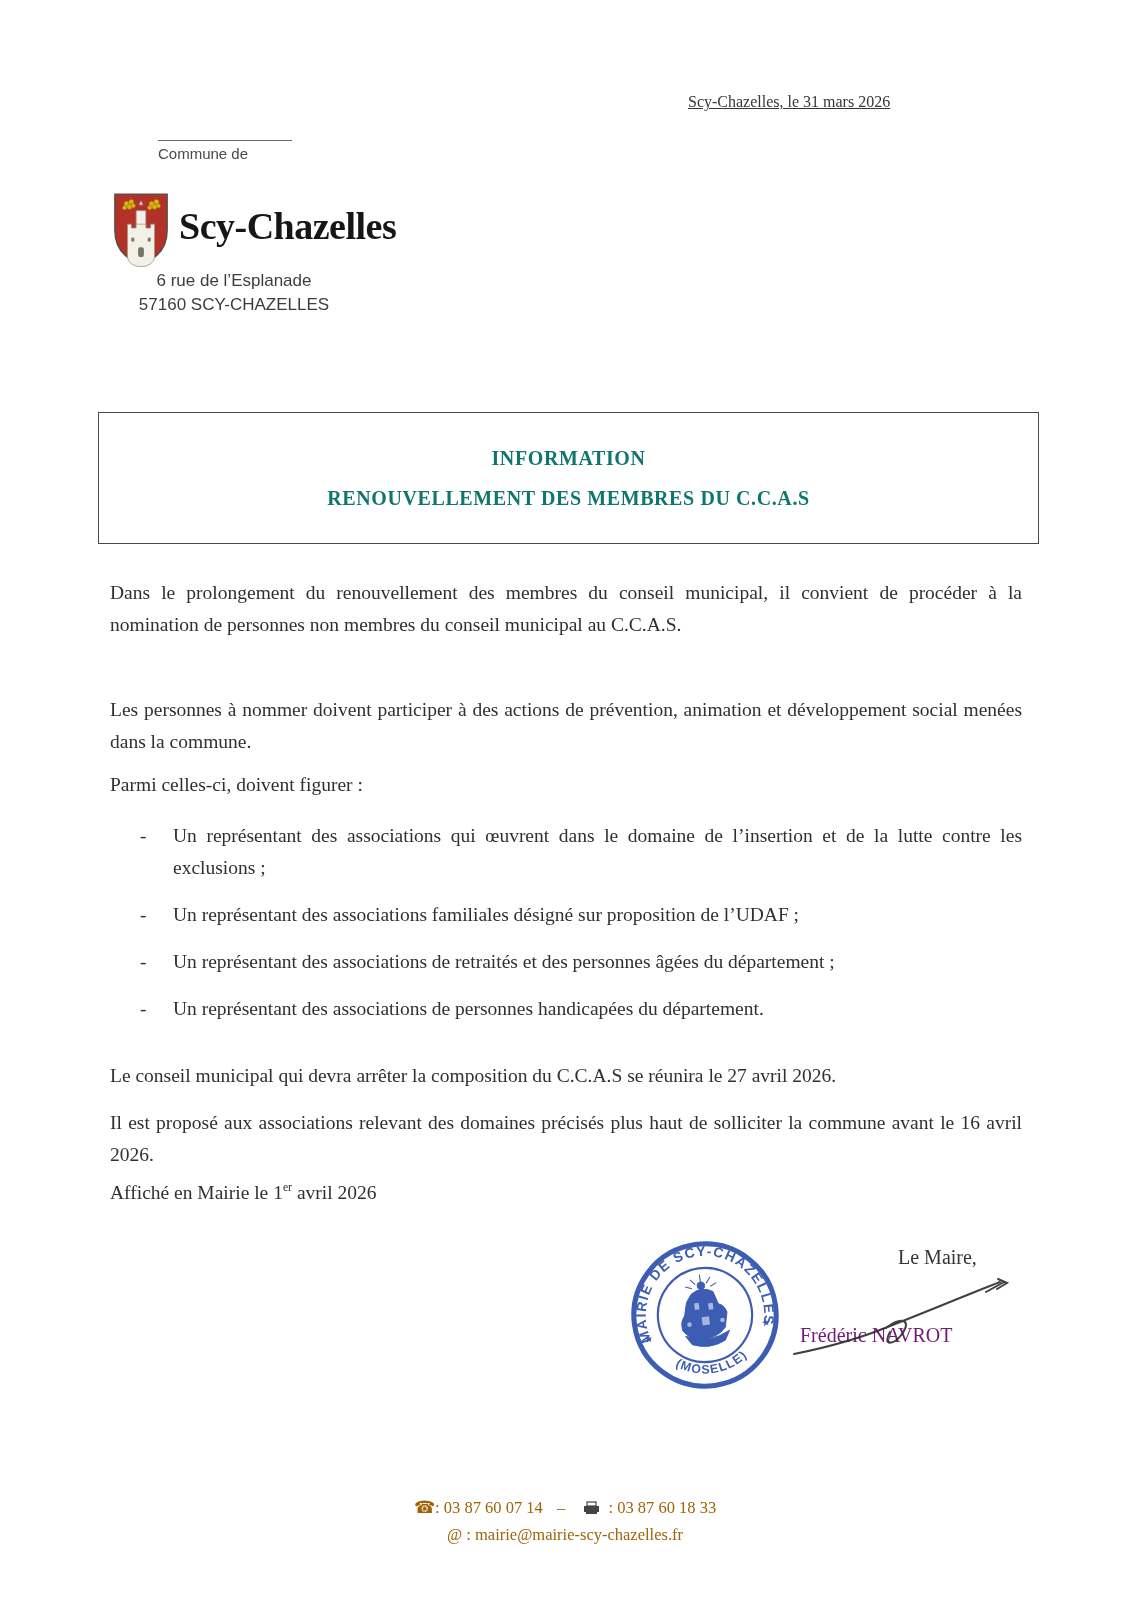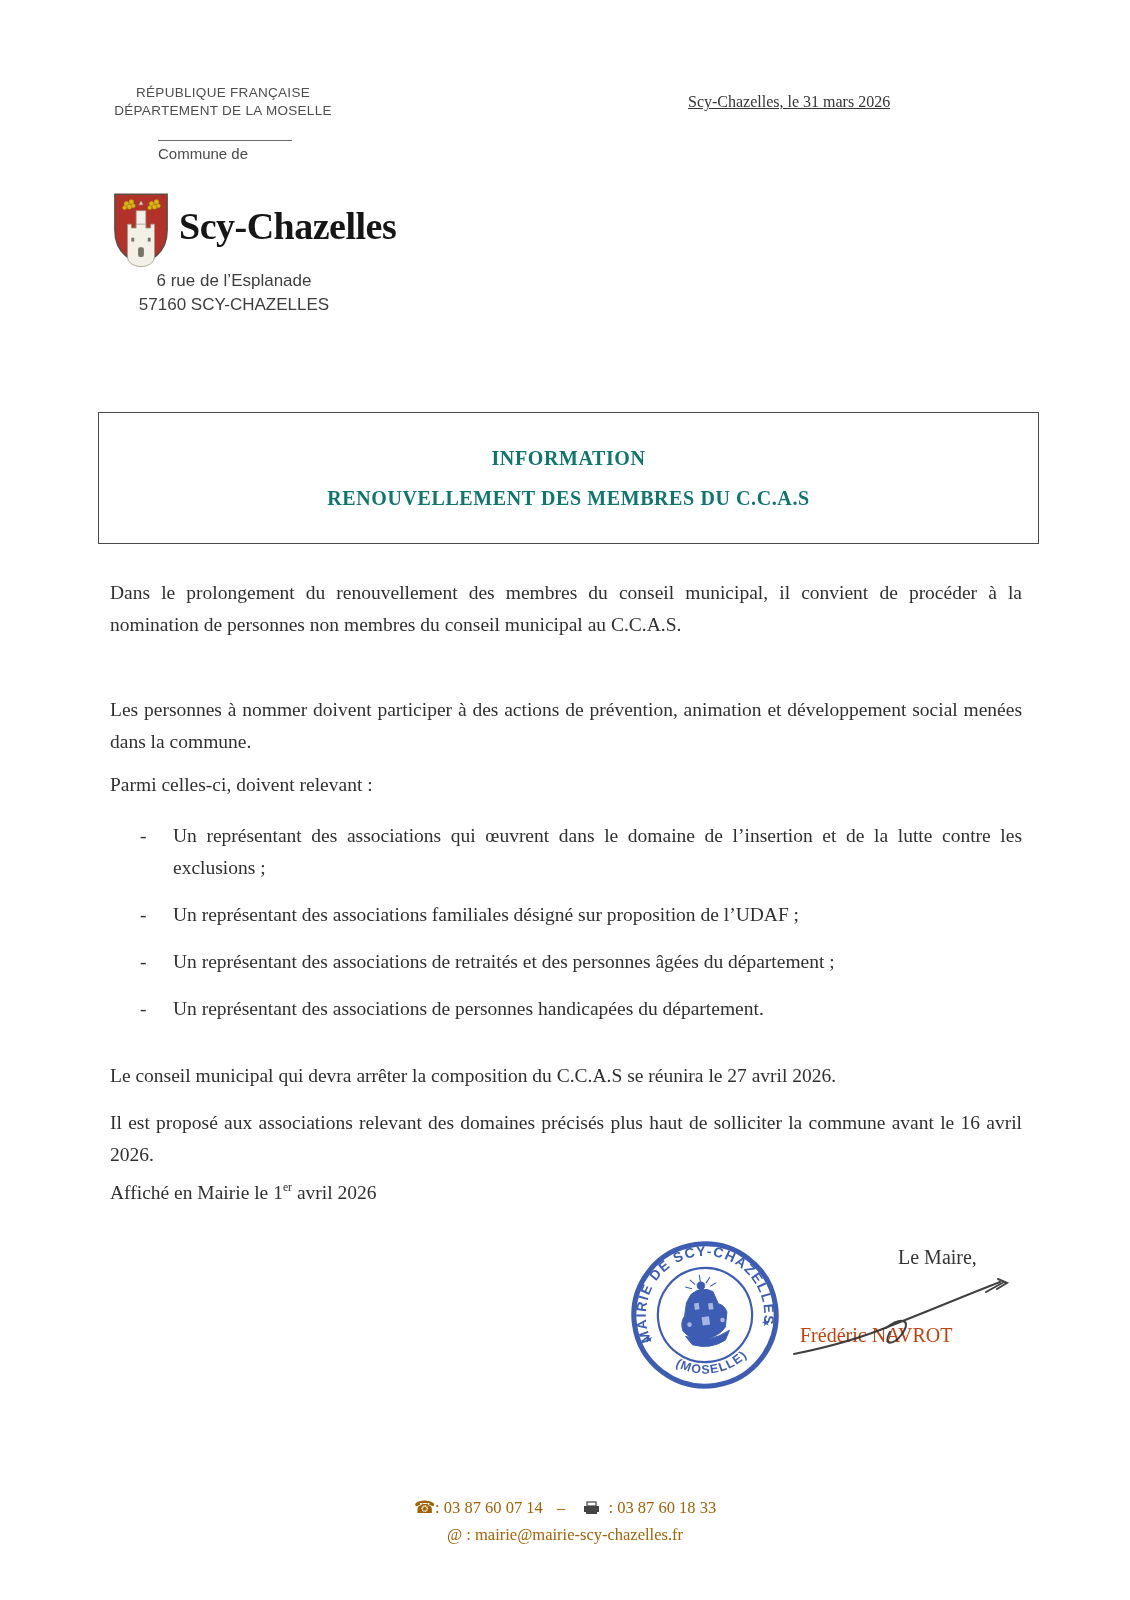--- a/index.html
+++ b/index.html
@@ -31,39 +31,35 @@
   .para{left:110px;width:912px;font-size:19.5px;line-height:32px;
     text-align:justify;color:#303030;}
   .para.nojust{text-align:left;}
   .bullets{left:110px;width:912px;font-size:19.5px;line-height:32px;color:#303030;}
   .bullet-item{display:flex;margin-bottom:15px;}
   .bullet-marker{flex:0 0 33px;margin-left:30px;}
   .bullet-text{flex:1;text-align:justify;}
   sup{font-size:.6em;}
   
   .role{left:898px;top:1246px;font-size:20px;color:#343434;}
-  .sig-name{left:800px;top:1324px;font-size:20px;color:#c2410c;}
+  .sig-name{left:800px;top:1324px;font-size:20px;color:#701a75;}
   .sig-scribble{left:786px;top:1268px;}
   .stamp{left:620px;top:1230px;opacity:.92;transform:rotate(-8deg);}
   
   .footer-line{left:0;width:100%;text-align:center;font-size:16.5px;color:#a16207;}
   .f1{top:1497px;} .f2{top:1525px;}
   .footer-line .gap{display:inline-block;width:10px;}
   .phone-glyph{font-family:"DejaVu Sans", sans-serif;font-size:17px;}
   .fax-icon{display:inline-block;vertical-align:-2px;margin:0 4px;}
 </style>
 </head>
 <body>
 
 <div class="page">
 
-  <div class="abs header-left">
-    <div>RÉPUBLIQUE FRANÇAISE</div>
-    <div>DÉPARTEMENT DE LA MOSELLE</div>
-  </div>
   <div class="abs commune">Commune de</div>
 
   <svg class="abs coat" width="58" height="76" viewBox="0 0 60 78">
     <path d="M3,3 H57 V40 C57,60 46,70 30,75 C14,70 3,60 3,40 Z" fill="#b23229" stroke="#5f4c44" stroke-width="1.6"></path>
 
     <g fill="#d9b516" stroke="#9a7d0d" stroke-width="0.5">
       <circle cx="15" cy="13" r="2.6"></circle>
         <circle cx="20" cy="11" r="2.6"></circle>
       <circle cx="18" cy="16" r="2.6"></circle>
         <circle cx="13" cy="17" r="2.2"></circle>
@@ -94,21 +90,21 @@
 
   <div class="abs dateline">Scy-Chazelles, le 31 mars 2026</div>
 
   <div class="abs title-box">
     <div class="title-line">INFORMATION</div>
     <div class="title-line">RENOUVELLEMENT DES MEMBRES DU C.C.A.S</div>
   </div>
 
   <div class="abs para" style="top:577px">Dans le prolongement du renouvellement des membres du conseil municipal, il convient de procéder à la nomination de personnes non membres du conseil municipal au C.C.A.S.</div>
   <div class="abs para" style="top:694px">Les personnes à nommer doivent participer à des actions de prévention, animation et développement social menées dans la commune.</div>
-  <div class="abs para nojust" style="top:769px">Parmi celles-ci, doivent relevant :</div>
+  <div class="abs para nojust" style="top:769px">Parmi celles-ci, doivent figurer :</div>
 
   <div class="abs bullets" style="top:820px">
     <div class="bullet-item">
       <span class="bullet-marker">-</span>
       <span class="bullet-text">Un représentant des associations qui œuvrent dans le domaine de l’insertion et de la lutte contre les exclusions ;</span>
     </div>
     <div class="bullet-item">
       <span class="bullet-marker">-</span>
       <span class="bullet-text">Un représentant des associations familiales désigné sur proposition de l’UDAF ;</span>
     </div>

